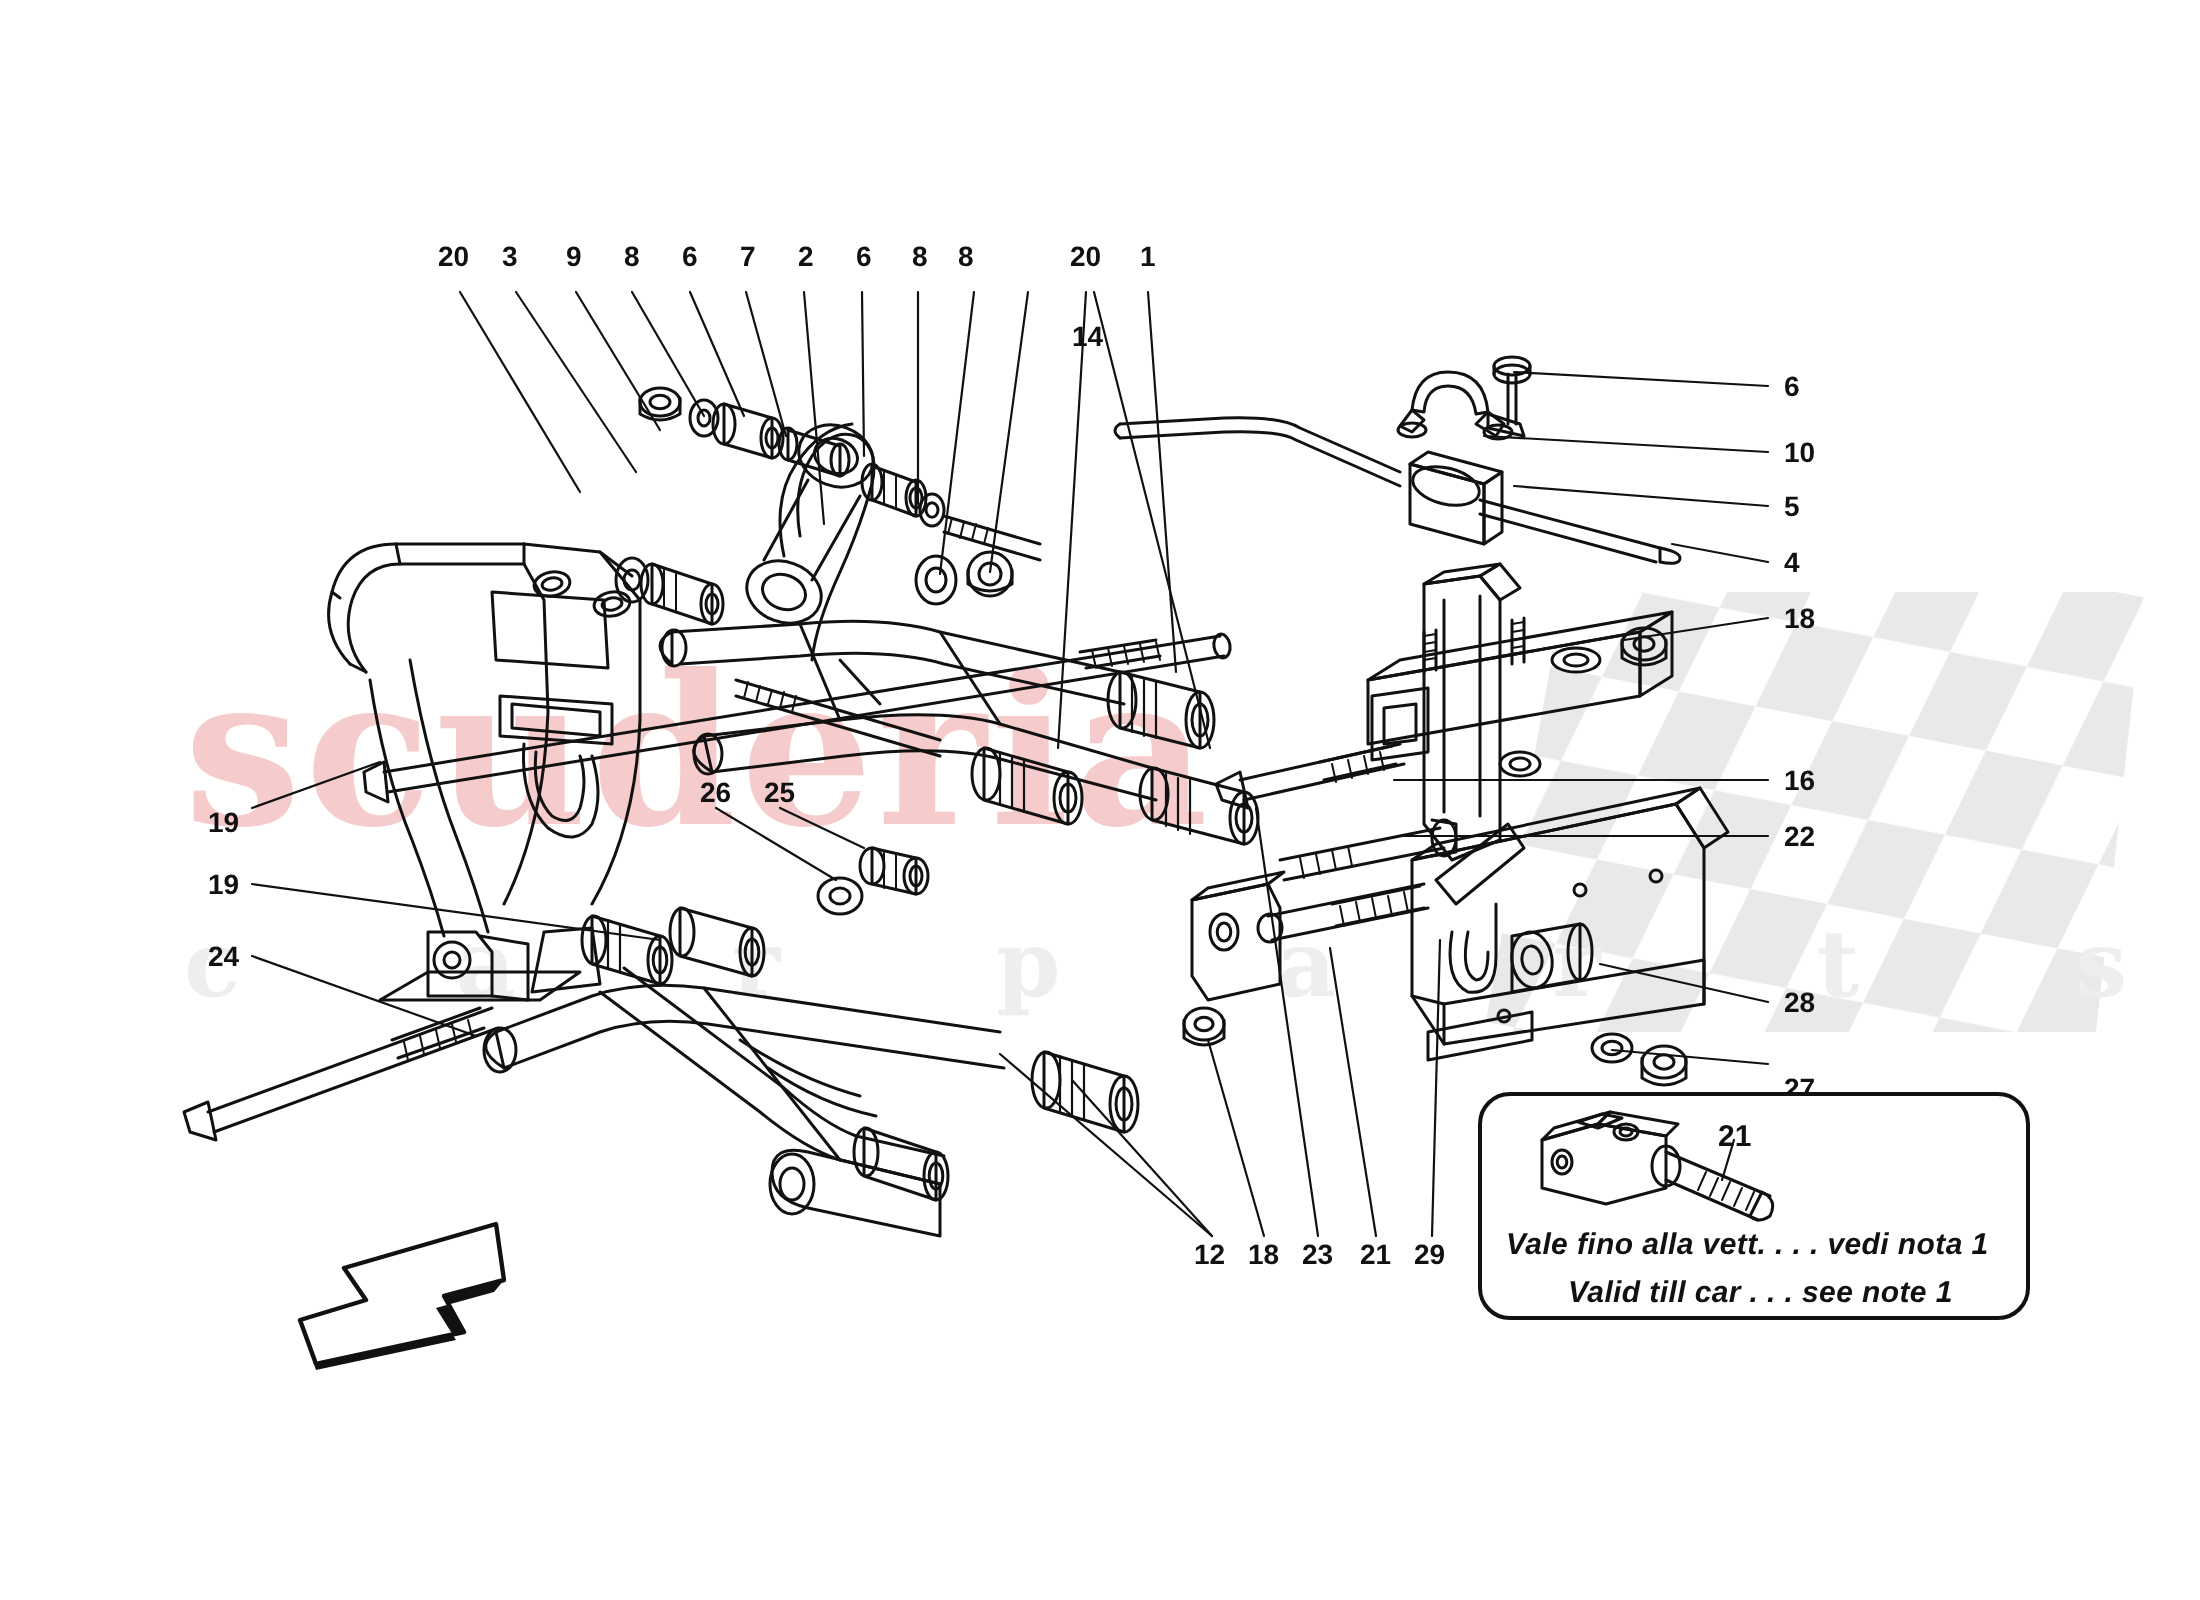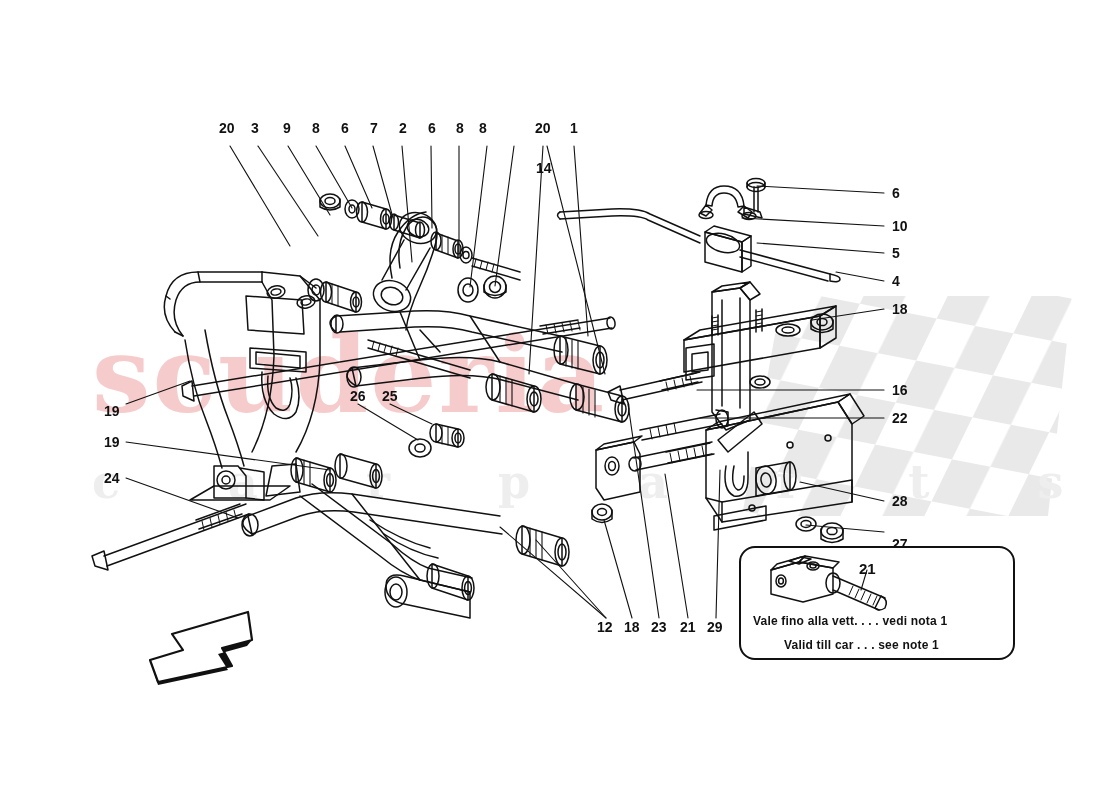--- a/index.html
+++ b/index.html
@@ -23,22 +23,22 @@
   #art{position:absolute;left:0;top:0;width:1100px;height:800px;z-index:4;}
 
   
   .lbl{position:absolute;z-index:6;font-family:"Liberation Sans", sans-serif;
        font-size:14px;font-weight:700;color:#111;line-height:15px;
        white-space:nowrap;}
 
   
   #notebox{position:absolute;left:739px;top:546px;width:272px;height:110px;
            border:2.5px solid #111;border-radius:16px;background:#fff;z-index:7;}
-  #notebox .nl{position:absolute;left:12px;font-size:12px;font-weight:700;
-               color:#111;white-space:nowrap;letter-spacing:.2px;}
+  #notebox .nl{position:absolute;left:12px;font-size:15px;font-weight:700;
+               color:#111;white-space:nowrap;letter-spacing:.2px;font-style:italic;}
   #nl1{top:66px;} #nl2{top:90px;margin-left:31px;}
   #note-svg{position:absolute;left:0;top:0;width:272px;height:70px;}
   #note-lbl21{position:absolute;left:118px;top:12px;font-size:15px;
               font-weight:700;color:#111;}
 </style>
 </head>
 <body>
 
 <div id="page">
 

